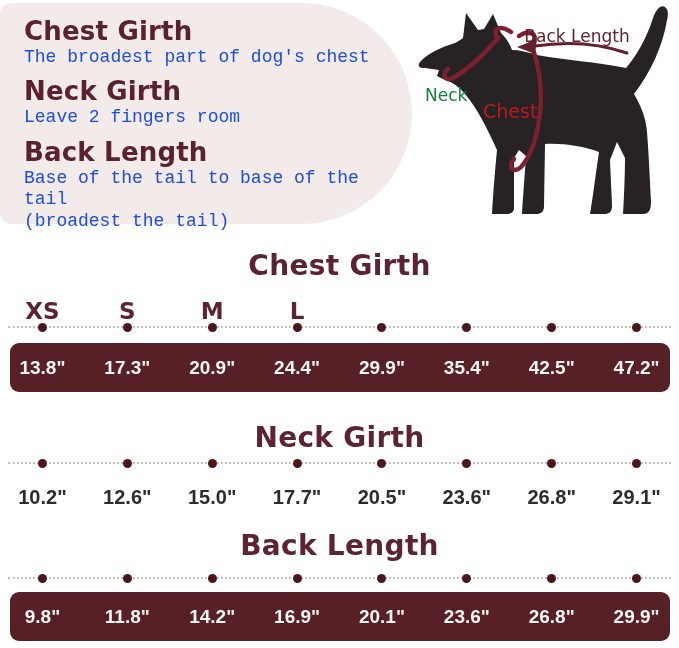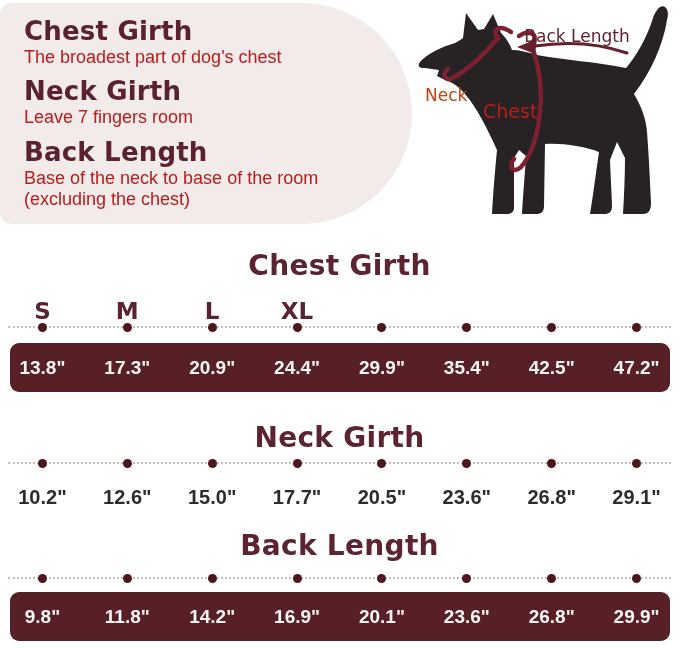--- a/index.html
+++ b/index.html
@@ -13,32 +13,32 @@
     position:absolute;left:0;top:3px;width:412px;height:221px;
     background:#f3eaea;border-radius:12px 112px 112px 12px;
     box-sizing:border-box;padding:14px 0 0 24px;
   }
   .panel .item{margin-bottom:9px;}
   .panel .item-title{
     font-size:26px;font-weight:700;color:#5a2230;line-height:1.15;
     letter-spacing:0.2px;
   }
   .panel .item-desc{
-    font-size:18px;color:#b91c1c;line-height:1.2;
-    font-family:Liberation Sans, sans-serif;
+    font-size:18px;color:#1d4ed8;line-height:1.2;
+    font-family:Liberation Mono, monospace;
   }
   
   .dog{position:absolute;left:413px;top:0;width:266px;height:232px;}
   .dog svg{position:absolute;inset:0;}
   .dog-label{position:absolute;white-space:nowrap;}
   .lbl-backlength{
     left:164px;top:26px;transform:translateX(-50%);
     font-size:17px;color:#5e1f2e;
   }
-  .lbl-neck{left:12px;top:85px;font-size:17px;color:#c2410c;}
+  .lbl-neck{left:12px;top:85px;font-size:17px;color:#15803d;}
   .lbl-chest{left:70px;top:100px;font-size:19px;color:#b91c1c;}
   
   .sec-title{
     position:absolute;left:0;width:100%;text-align:center;
     font-size:28px;font-weight:700;color:#5c2431;letter-spacing:0.3px;
   }
   .t-chest{top:249px;}
   .t-neck{top:421px;}
   .t-back{top:529px;}
   .grid8{
@@ -82,26 +82,26 @@
 </head>
 <body>
 
 <div class="panel">
   <div class="item">
     <div class="item-title">Chest Girth</div>
     <div class="item-desc">The broadest part of dog's chest</div>
   </div>
   <div class="item">
     <div class="item-title">Neck Girth</div>
-    <div class="item-desc">Leave 7 fingers room</div>
+    <div class="item-desc">Leave 2 fingers room</div>
   </div>
   <div class="item">
     <div class="item-title">Back Length</div>
-    <div class="item-desc">Base of the neck to base of the room</div>
-    <div class="item-desc">(excluding the chest)</div>
+    <div class="item-desc">Base of the tail to base of the tail</div>
+    <div class="item-desc">(broadest the tail)</div>
   </div>
 </div>
 
 <div class="dog">
   <svg viewBox="0 0 266 232" width="266" height="232">
 
     <path fill="#27222?3" d=""></path>
     <path fill="#272223" d="M 7,62
          C 14,54 28,47 42,43
          C 45,41 48,40 50,38
@@ -146,24 +146,24 @@
     <polygon fill="#63202d" points="104,47 124,39 122,54"></polygon>
   </svg>
   <div class="dog-label lbl-backlength">Back Length</div>
   <div class="dog-label lbl-neck">Neck</div>
   <div class="dog-label lbl-chest">Chest</div>
 </div>
 
 <div class="sec-title t-chest">Chest Girth</div>
 
 <div class="grid8 size-row">
+  <div class="size-cell">XS</div>
   <div class="size-cell">S</div>
   <div class="size-cell">M</div>
   <div class="size-cell">L</div>
-  <div class="size-cell">XL</div>
 </div>
 
 <div class="dotrow r-chest">
   <div class="dotline"></div>
   <div class="dots">
     <div class="dotcell">
         <span class="dot"></span>
       </div>
     <div class="dotcell">
         <span class="dot"></span>

